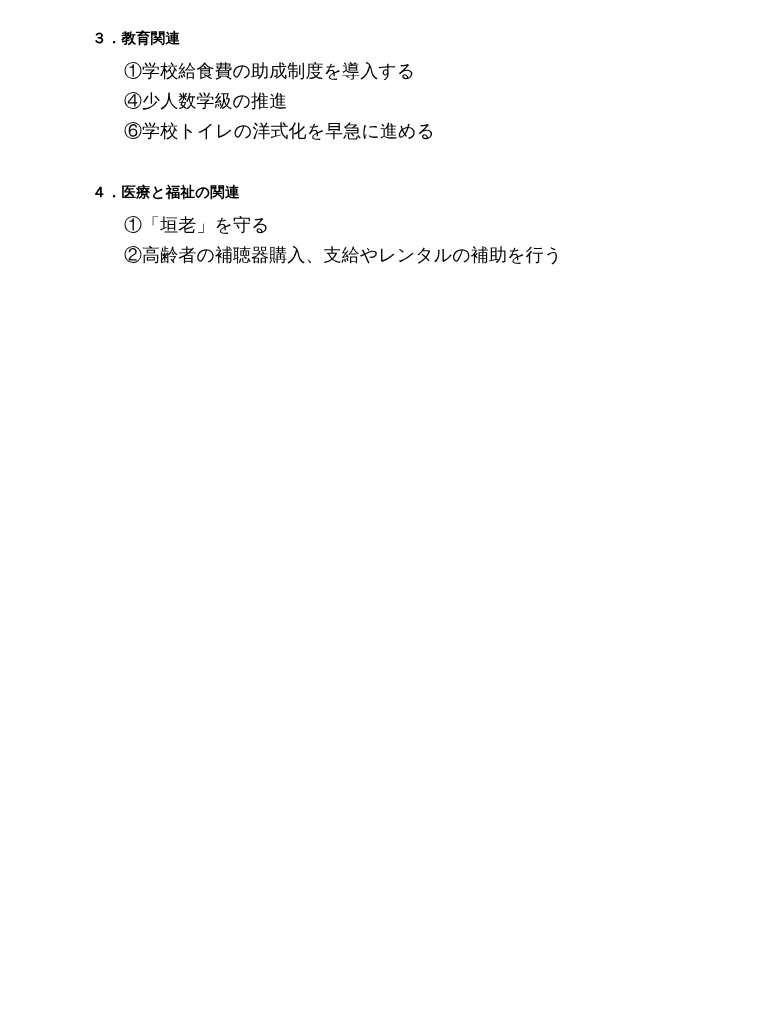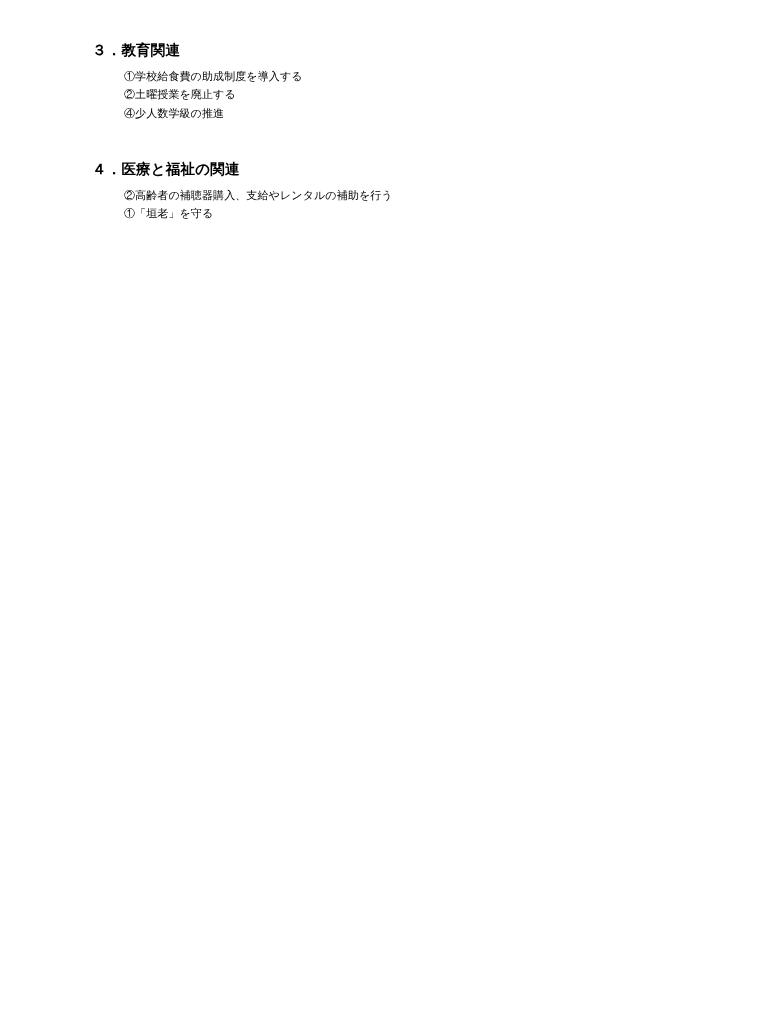--- a/index.html
+++ b/index.html
@@ -12,21 +12,21 @@
     height: 1024px;
     font-family: "Liberation Serif", "DejaVu Serif", serif;
     color: #000000;
     -webkit-font-smoothing: antialiased;
   }
   .page {
     position: relative;
     width: 768px;
     height: 1024px;
     box-sizing: border-box;
-    padding: 40px 56px 40px 56px;
+    padding: 28px 56px 40px 56px;
     background: #ffffff;
     overflow: hidden;
   }
   .doc-body {
     margin: 0;
   }
   .section {
     margin: 0 0 26px 0;
   }
   .section:last-child {
@@ -42,49 +42,49 @@
     padding-left: 36px;
     white-space: pre;
   }
   .item-list {
     list-style: none;
     margin: 0;
     padding: 0;
   }
   .item {
     font-family: "DejaVu Serif", "Liberation Serif", serif;
-    font-size: 11px;
+    font-size: 18px;
     line-height: 1.68;
     padding-left: 68px;
     white-space: pre;
     letter-spacing: 0.1px;
   }
   .spacer-block {
     height: 10px;
   }
 </style>
 </head>
 <body>
 
 <div class="page">
   <div class="doc-body">
 
     <section class="section">
       <h2 class="section-heading">３．教育関連</h2>
       <ul class="item-list">
         <li class="item">①学校給食費の助成制度を導入する</li>
-        <li class="item">②土曜授業を廃止する</li>
         <li class="item">④少人数学級の推進</li>
+        <li class="item">⑥学校トイレの洋式化を早急に進める</li>
       </ul>
     </section>
 
     <div class="spacer-block"></div>
 
     <section class="section">
       <h2 class="section-heading">４．医療と福祉の関連</h2>
       <ul class="item-list">
+        <li class="item">①「垣老」を守る</li>
         <li class="item">②高齢者の補聴器購入、支給やレンタルの補助を行う</li>
-        <li class="item">①「垣老」を守る</li>
       </ul>
     </section>
 
   </div>
 </div>
 
 </body></html>

